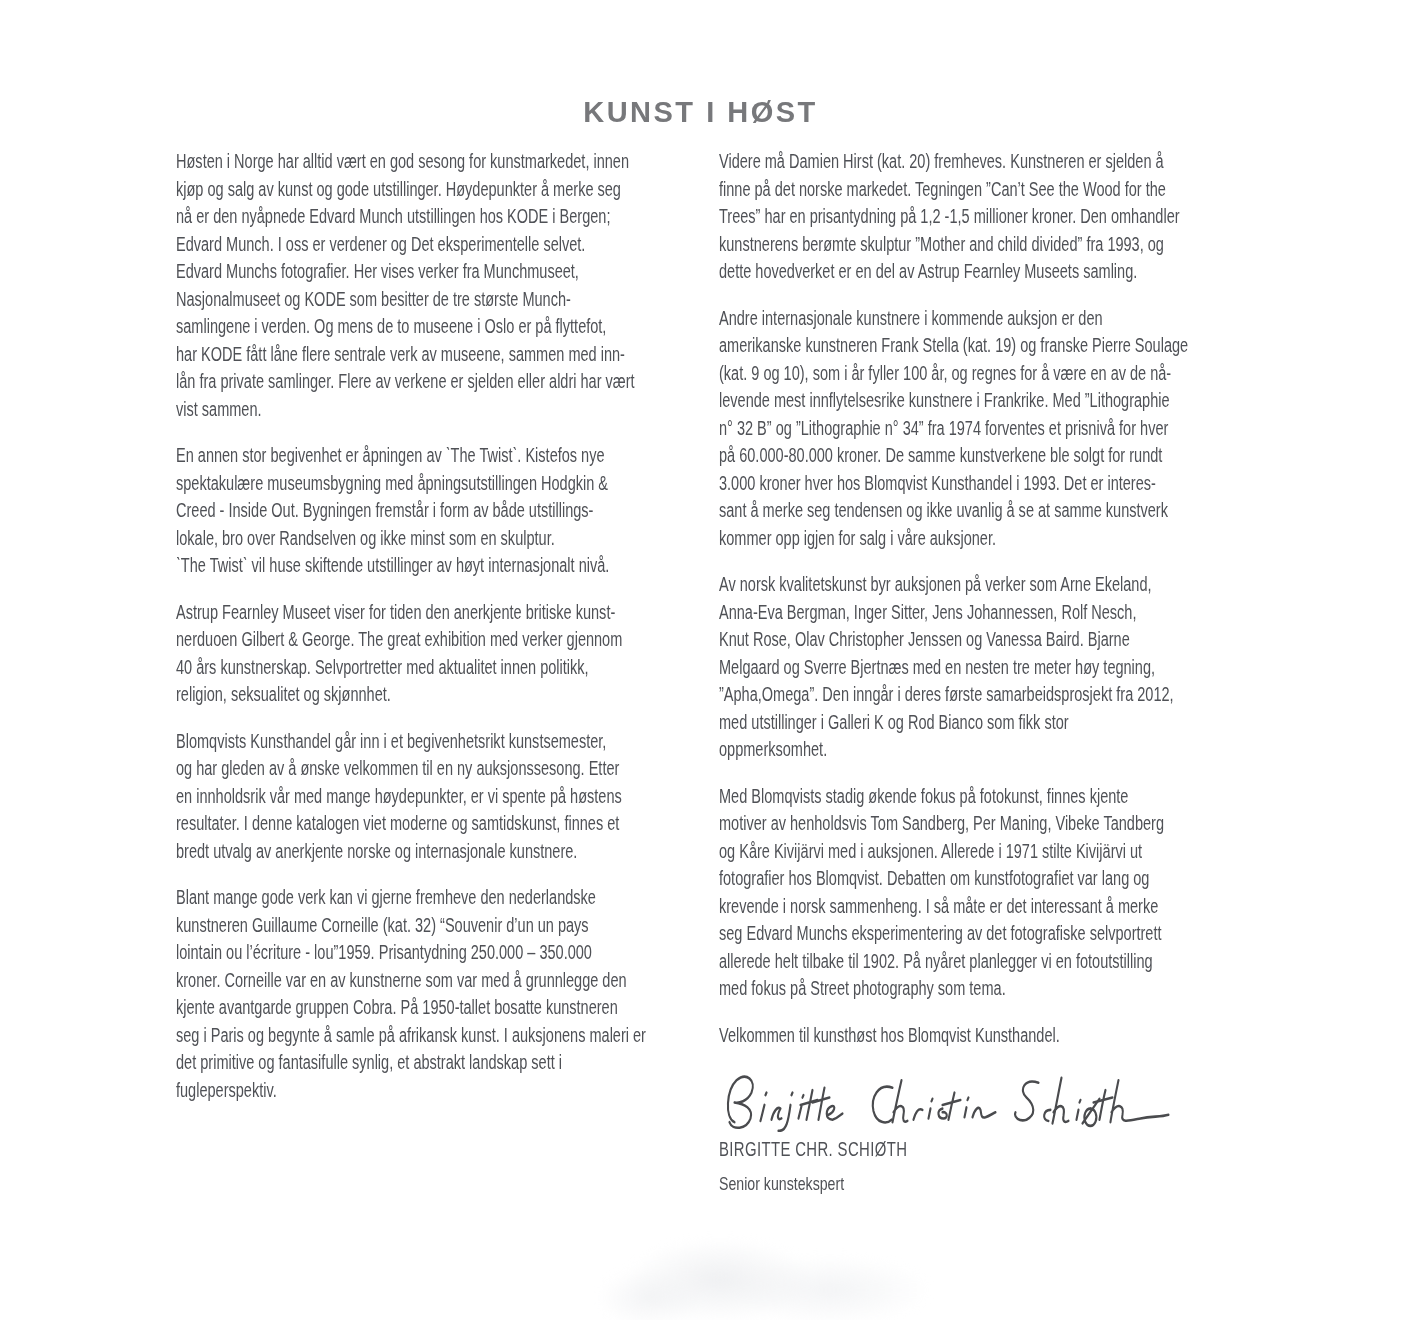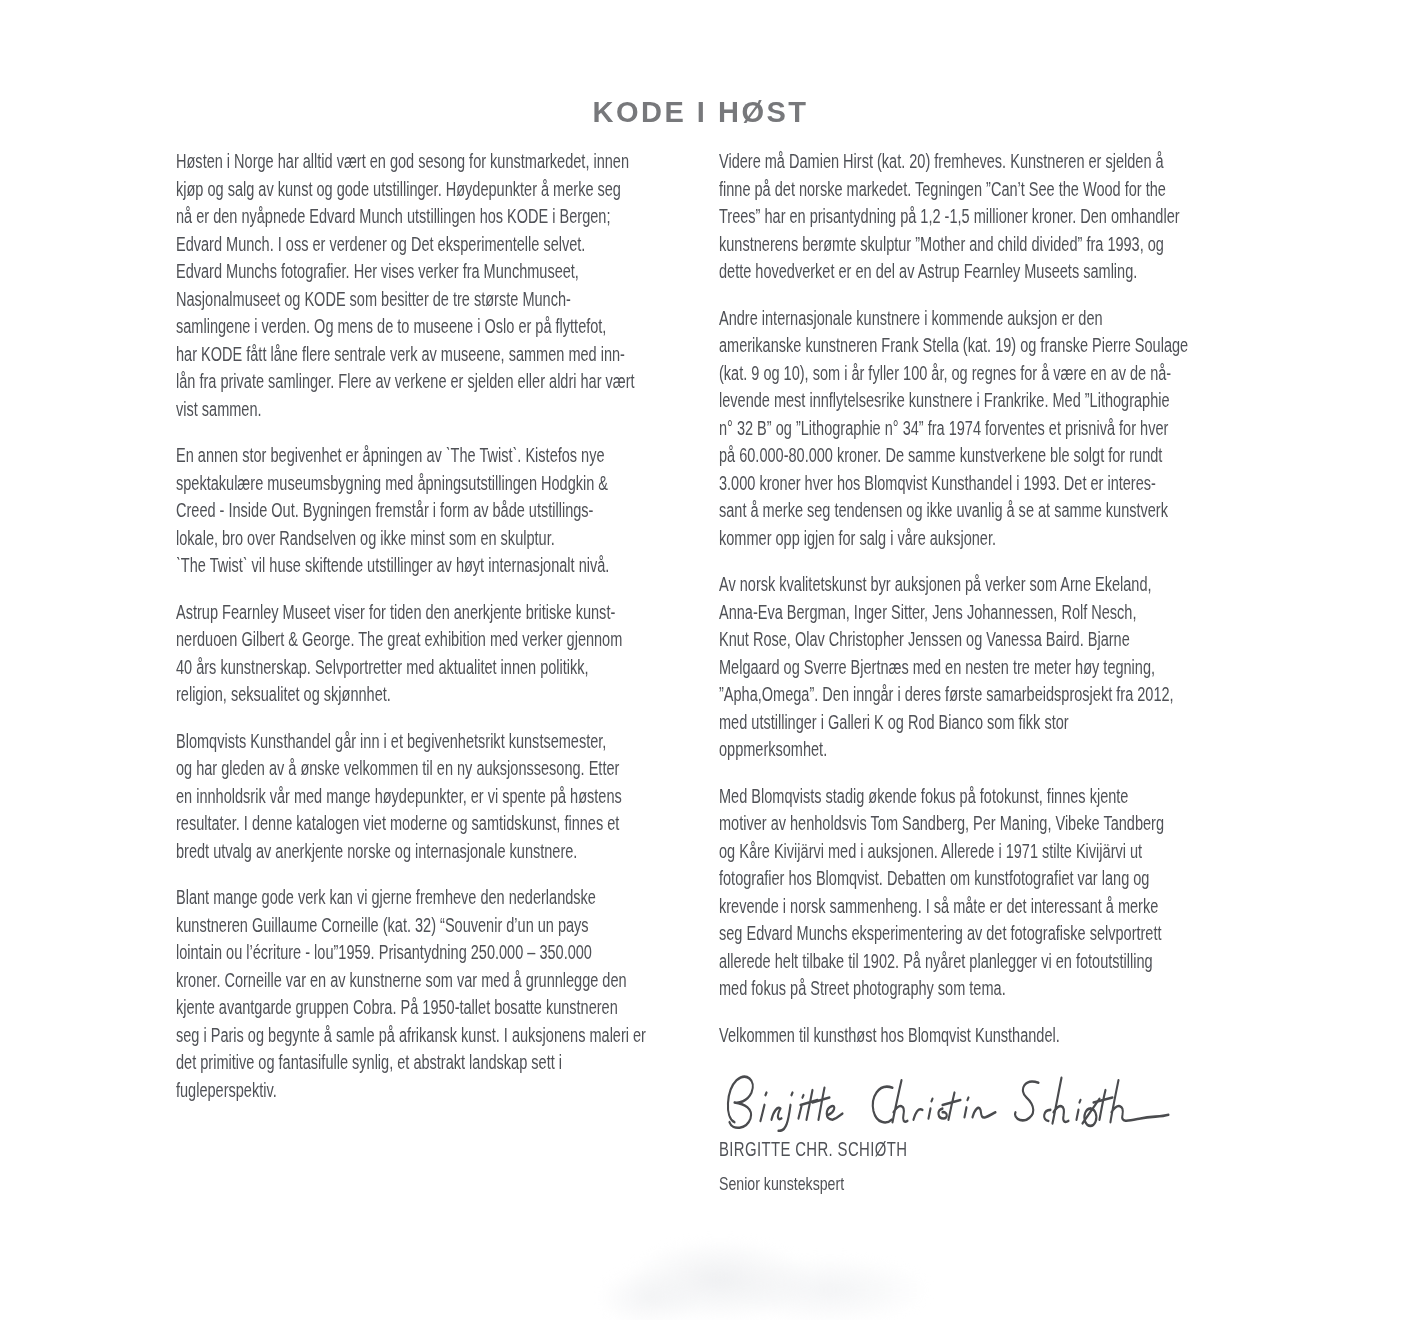--- a/index.html
+++ b/index.html
@@ -62,21 +62,21 @@
       radial-gradient(ellipse 70px 40px at 90px 80px, rgba(240,241,243,0.8), rgba(255,255,255,0) 75%);
     filter:blur(5px);
     pointer-events:none;
   }
 </style>
 </head>
 <body>
 
 <main class="page">
 
-  <h1 class="title">KODE I HØST</h1>
+  <h1 class="title">KUNST I HØST</h1>
 
   <section class="col col-left">
     <p>Høsten i Norge har alltid vært en god sesong for kunstmarkedet, innen
 kjøp og salg av kunst og gode utstillinger. Høydepunkter å merke seg
 nå er den nyåpnede Edvard Munch utstillingen hos KODE i Bergen;
 Edvard Munch. I oss er verdener og Det eksperimentelle selvet.
 Edvard Munchs fotografier. Her vises verker fra Munchmuseet,
 Nasjonalmuseet og KODE som besitter de tre største Munch-
 samlingene i verden. Og mens de to museene i Oslo er på flyttefot,
 har KODE fått låne flere sentrale verk av museene, sammen med inn-

